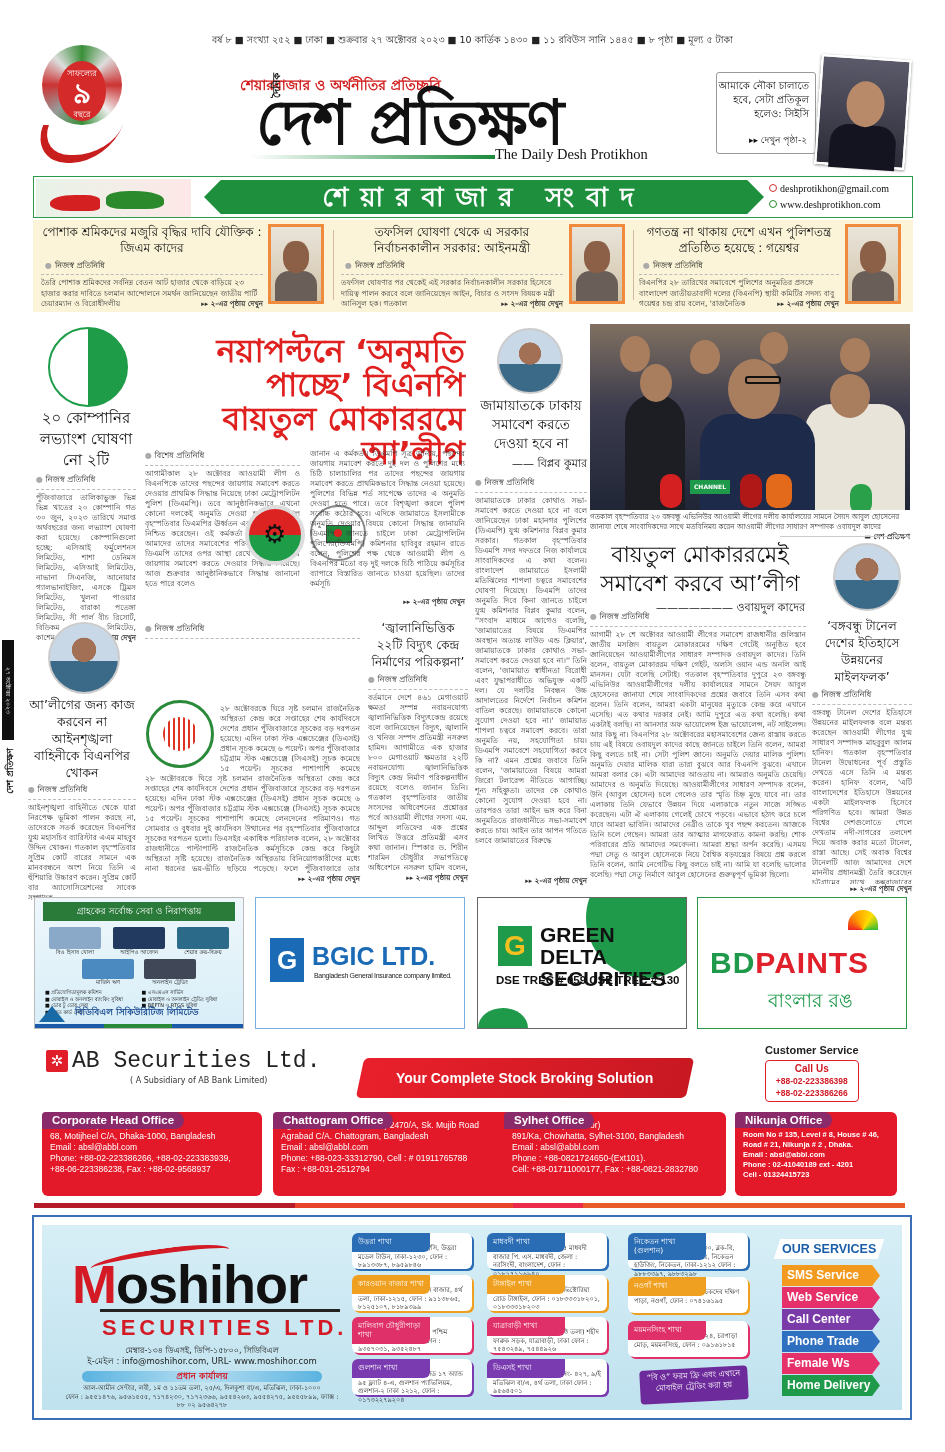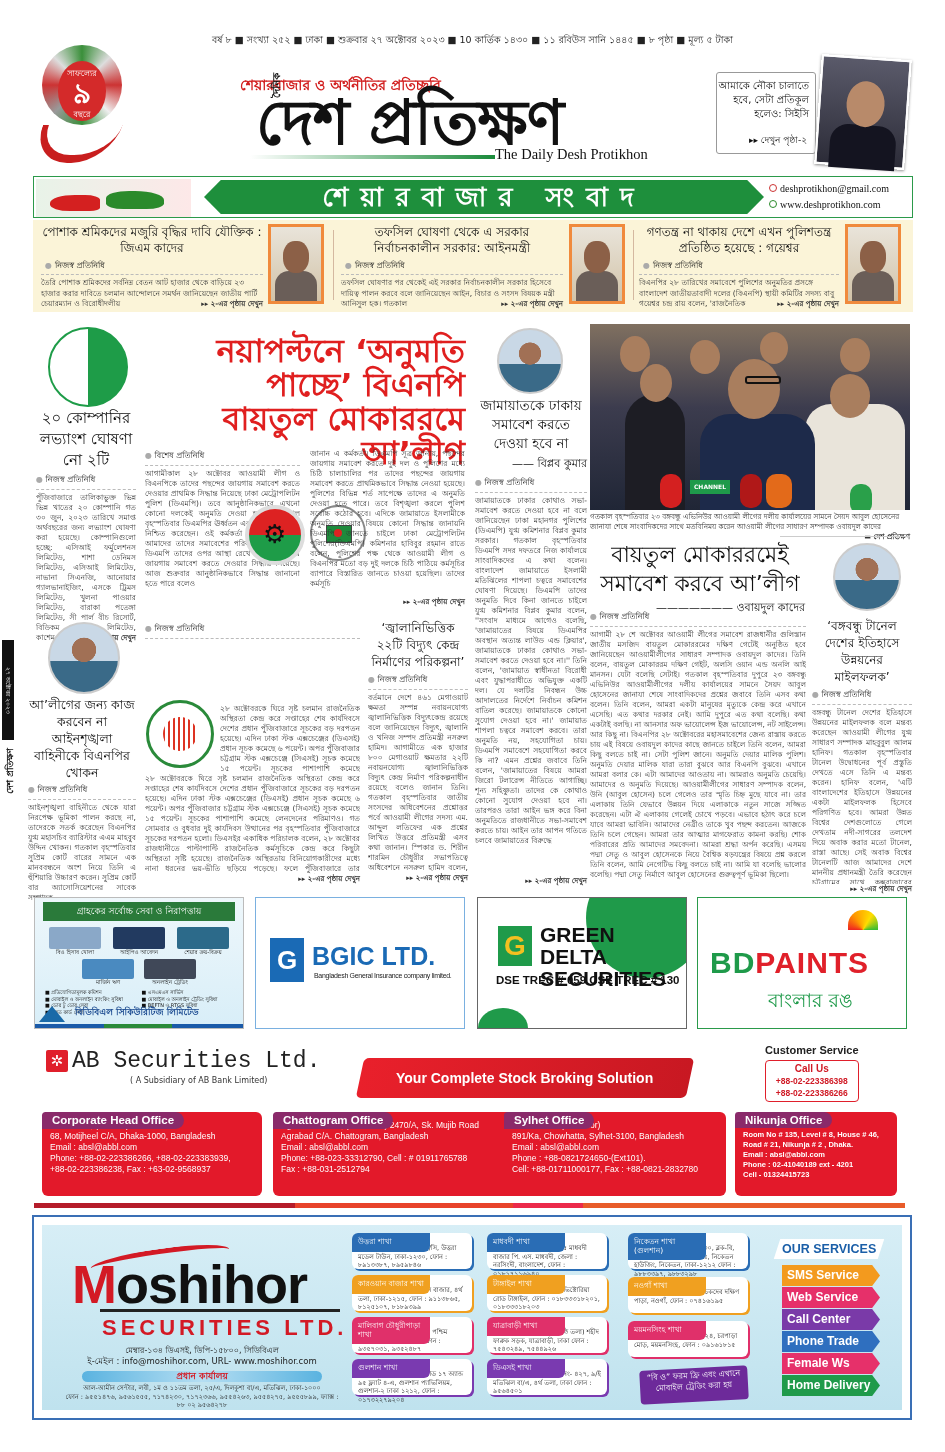--- a/index.html
+++ b/index.html
@@ -337,21 +337,21 @@
       <div>+88-02-223386398</div>
       <div>+88-02-223386266</div>
     </div>
   </div>
   <div class="office" style="left:22px">
     <div class="hd">Corporate Head Office</div>
     <div>WW Tower, (Level-6)</div>
       <div>68, Motijheel C/A, Dhaka-1000, Bangladesh</div>
       <div>Email : absl@abbl.com</div>
       <div>Phone: +88-02-223386266, +88-02-223383939,</div>
-      <div>+88-02-223386238,  Fax : +63-02-9568937</div>
+      <div>+88-06-223386238,  Fax : +88-02-9568937</div>
   </div>
   <div class="office" style="left:253px;width:266px">
     <div class="hd">Chattogram Office</div>
     <div>Agrabad Centre, (2nd Floor) 2470/A, Sk. Mujib Road</div>
       <div>Agrabad C/A. Chattogram, Bangladesh</div>
       <div>Email : absl@abbl.com</div>
       <div>Phone: +88-023-33312790, Cell : # 01911765788</div>
       <div>Fax : +88-031-2512794</div>
   </div>
   <div class="office" style="left:484px;width:222px">

